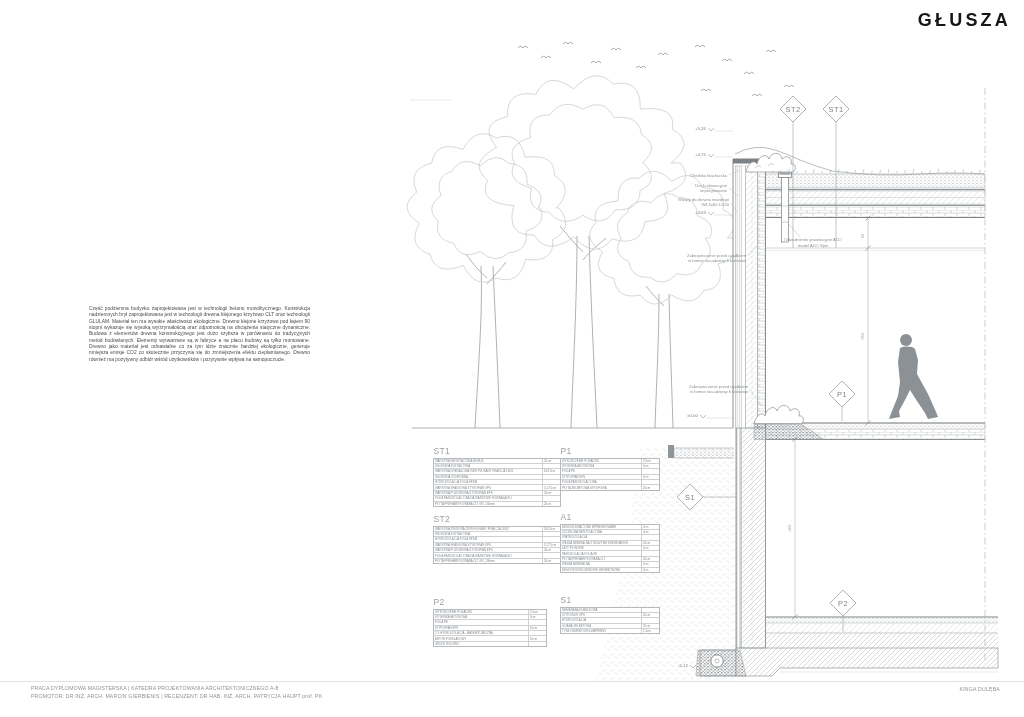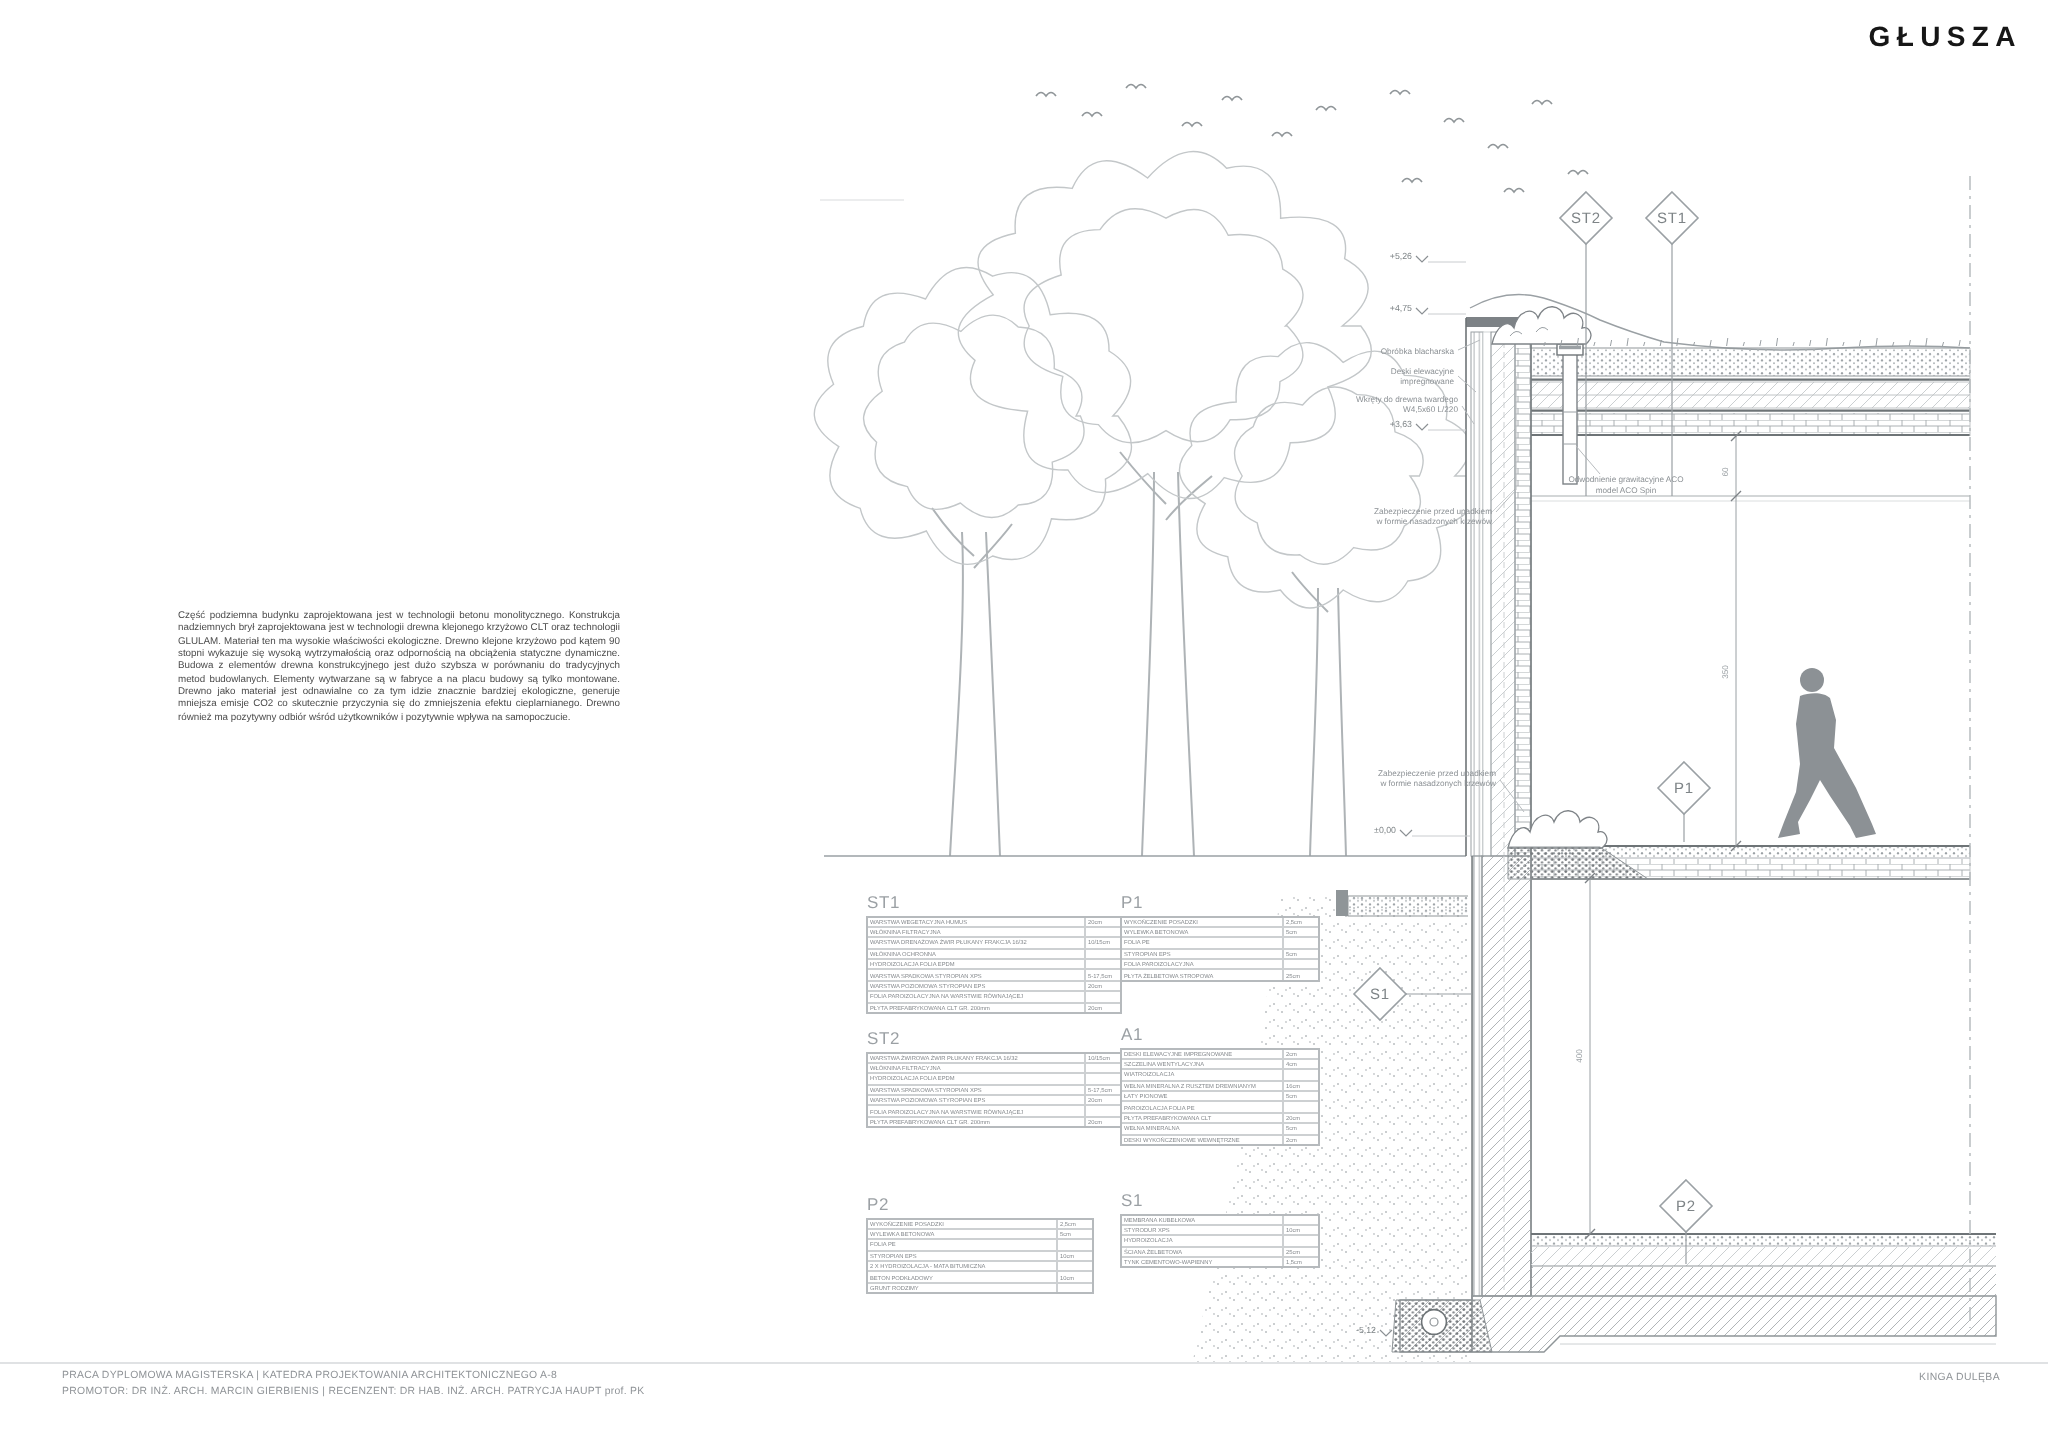--- a/index.html
+++ b/index.html
@@ -1,18 +1,18 @@
 <!DOCTYPE html>
 <html><head>
 <meta charset="utf-8">
 <style>
   html,body{margin:0;padding:0;background:#ffffff;}
   .sheet{position:relative;width:1024px;height:717px;background:#fff;overflow:hidden;
          font-family:"Liberation Sans",sans-serif;}
-  .logo{position:absolute;top:10px;right:13px;font-size:14px;font-weight:700;
+  .logo{position:absolute;top:10px;right:13px;font-size:18px;font-weight:700;
         letter-spacing:3.2px;color:#161616;}
   .desc{position:absolute;left:89px;top:306px;width:221px;font-size:4.9px;line-height:6.35px;
         text-align:justify;color:#4b4b4b;}
   .spec{position:absolute;}
   .spec .t{font-size:8.5px;color:#9ba0a4;letter-spacing:.3px;margin:0 0 1.5px .5px;}
   .rows{border:.5px solid #b6babd;background:#fff;}
   .row{display:flex;height:4.4px;border-bottom:.5px solid #cdd0d2;align-items:center;overflow:hidden;}
   .row:last-child{border-bottom:none;}
   .rn{flex:1;font-size:2.9px;color:#85898d;padding-left:1px;white-space:nowrap;overflow:hidden;
       border-right:.5px solid #cdd0d2;height:100%;display:flex;align-items:center;}

